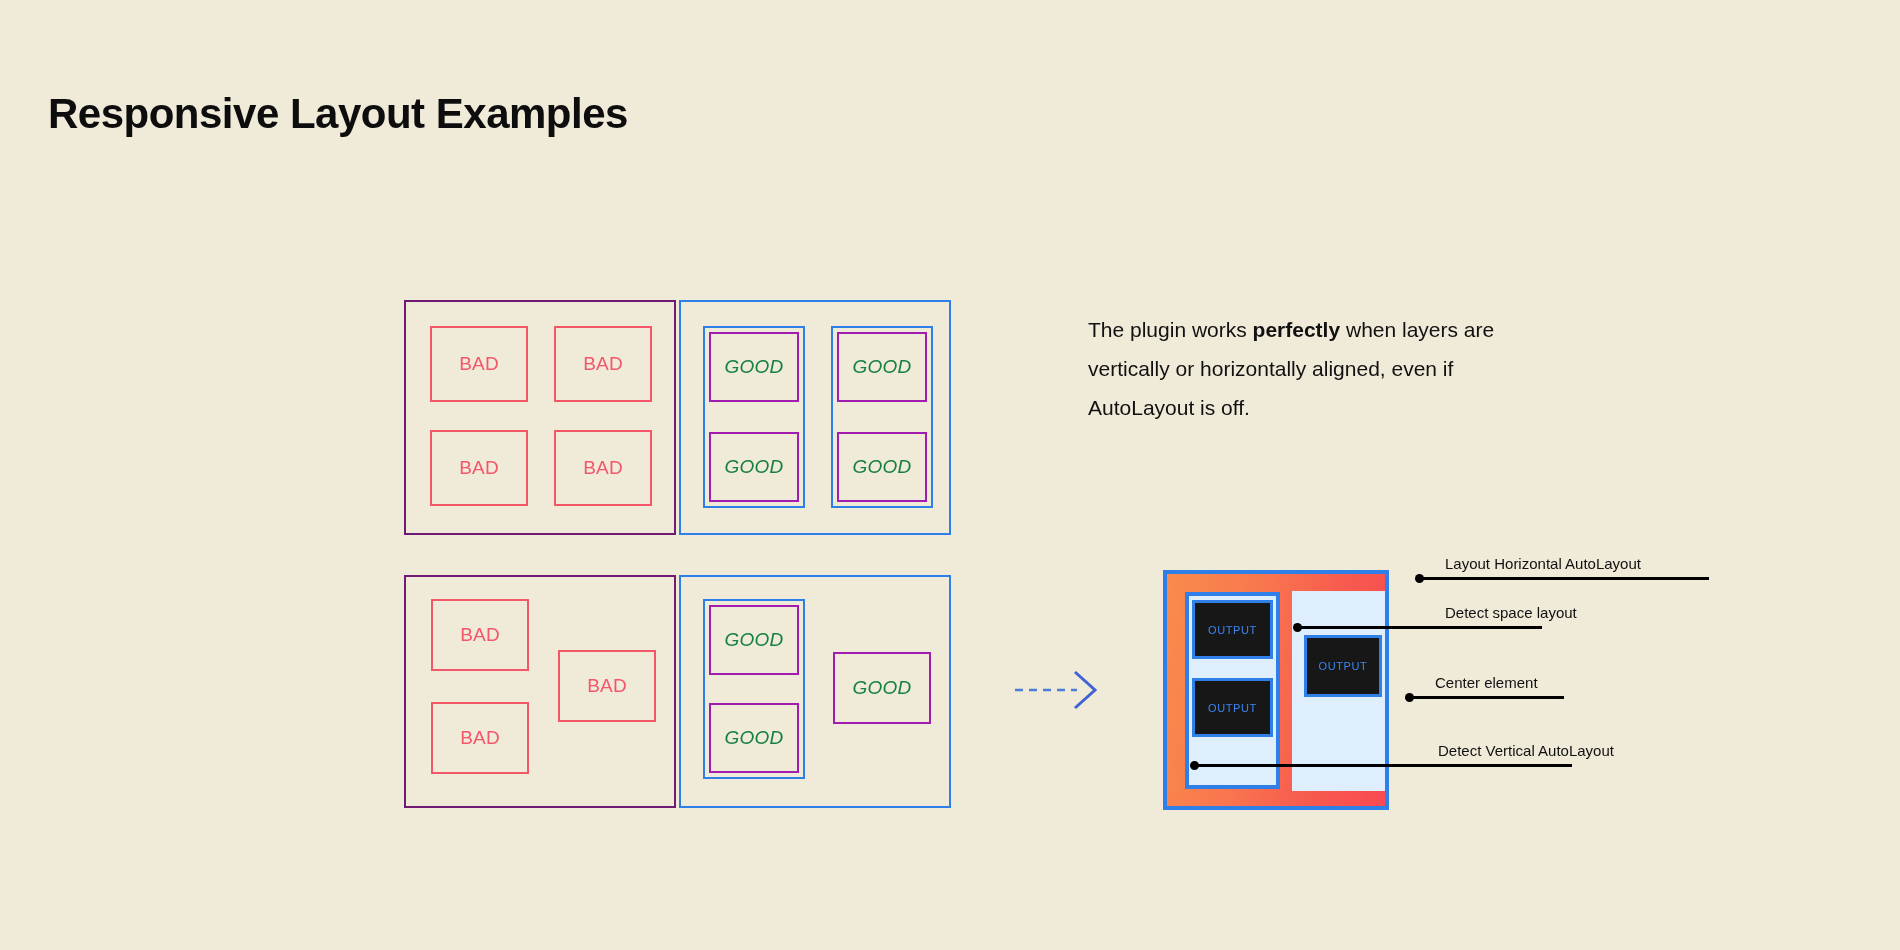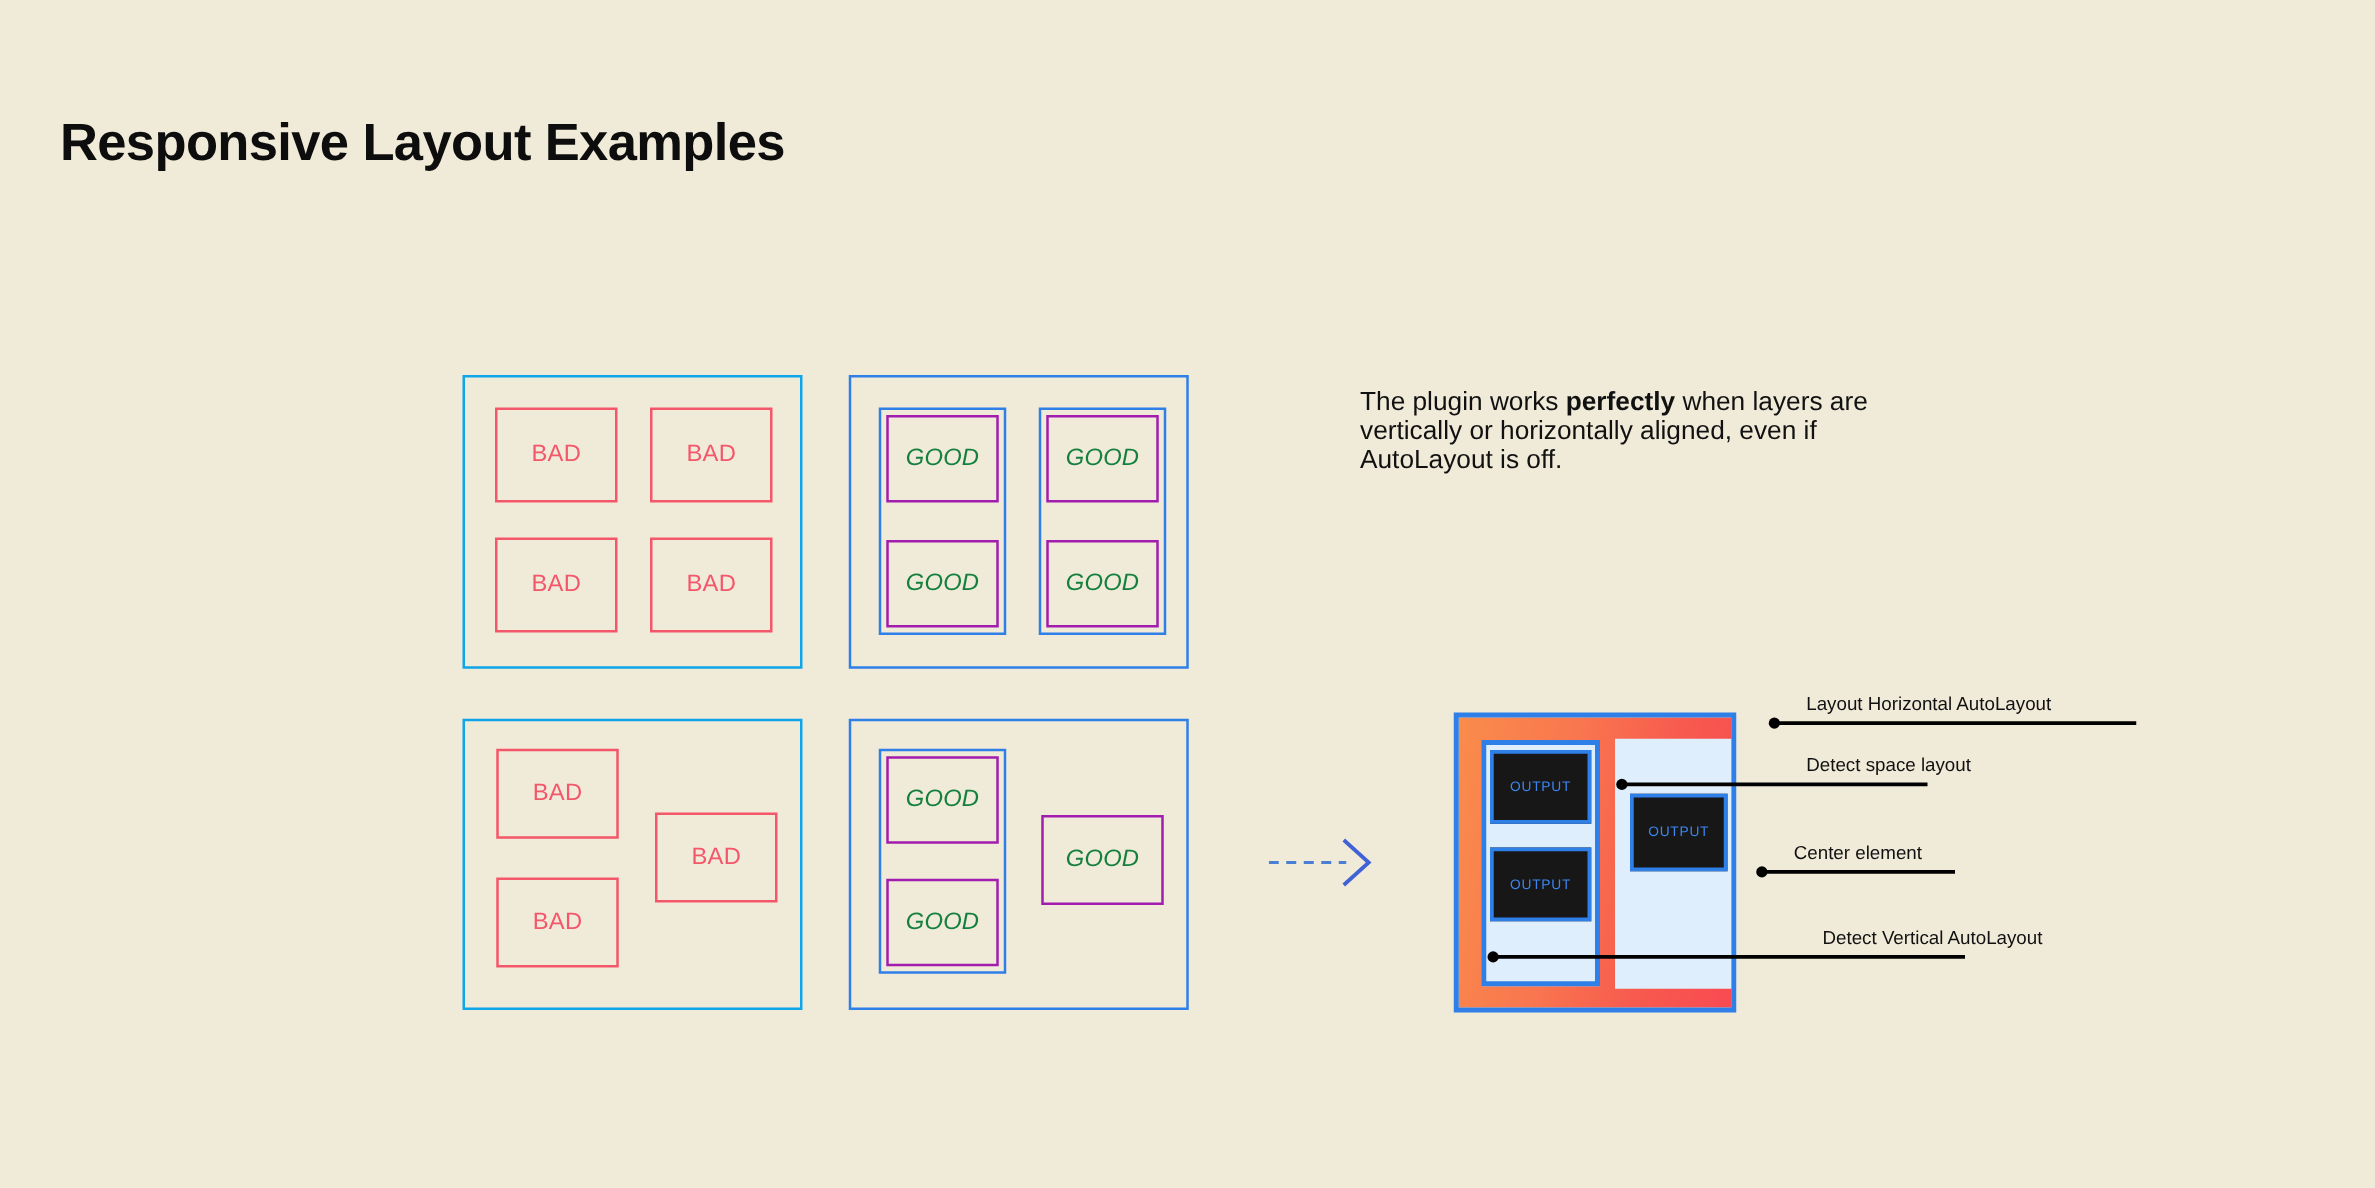--- a/index.html
+++ b/index.html
@@ -13,21 +13,21 @@
   }
   .page-title{
     position:absolute;left:48px;top:42px;
     font-size:42px;font-weight:700;color:#0d0d0d;
     letter-spacing:-0.5px;
     margin-top:48px;
   }
 
   
   .panel{position:absolute;box-sizing:border-box;}
-  .panel.bad{border:2px solid #0ea5e9;}
+  .panel.bad{border:2px solid #701a75;margin-left:34px;}
   .panel.good{border:2px solid #2f7fe8;}
 
   .cell{
     position:absolute;box-sizing:border-box;
     display:flex;align-items:center;justify-content:center;
     font-size:19px;letter-spacing:0.2px;
   }
   .cell.bad{border:2px solid #f4566a;color:#f4566a;}
   .cell.good{border:2px solid #a21caf;color:#15803d;font-style:italic;}
 
@@ -65,21 +65,21 @@
   #panel-good-complex .c1{left:28px;top:28px;width:90px;height:70px;}
   #panel-good-complex .c2{left:28px;top:126px;width:90px;height:70px;}
   #panel-good-complex .c3{left:152px;top:75px;width:98px;height:72px;}
 
   
   #flow-arrow{position:absolute;left:1015px;top:670px;width:90px;height:40px;}
 
   
   #copy-block{
     position:absolute;left:1088px;top:310px;width:470px;
-    font-size:21px;line-height:23px;color:#111;
+    font-size:21px;line-height:39px;color:#111;
   }
   #copy-block p{margin:0;}
   #copy-block .gap{height:29px;}
   #copy-block b{font-weight:700;}
 
   
   #detect-diagram{
     position:absolute;left:1163px;top:570px;width:226px;height:240px;
     box-sizing:border-box;
     border:4px solid #2f7fe8;
@@ -123,21 +123,21 @@
   #callout-space{left:1293px;top:627px;}
   #callout-space .lead{width:245px;}
   #callout-space .cl-label{left:152px;}
 
   #callout-center{left:1405px;top:697px;}
   #callout-center .lead{width:155px;}
   #callout-center .cl-label{left:30px;text-align:center;}
 
   #callout-vertical{left:1190px;top:765px;}
   #callout-vertical .lead{width:378px;}
-  #callout-vertical .cl-label{left:248px;margin-left:20px;}
+  #callout-vertical .cl-label{left:248px;}
 </style>
 </head>
 <body>
 
 <h1 class="page-title">Responsive Layout Examples</h1>
 
 <div class="panel bad" id="panel-bad-grid">
   <div class="cell bad c1">BAD</div>
   <div class="cell bad c2">BAD</div>
   <div class="cell bad c3">BAD</div>

